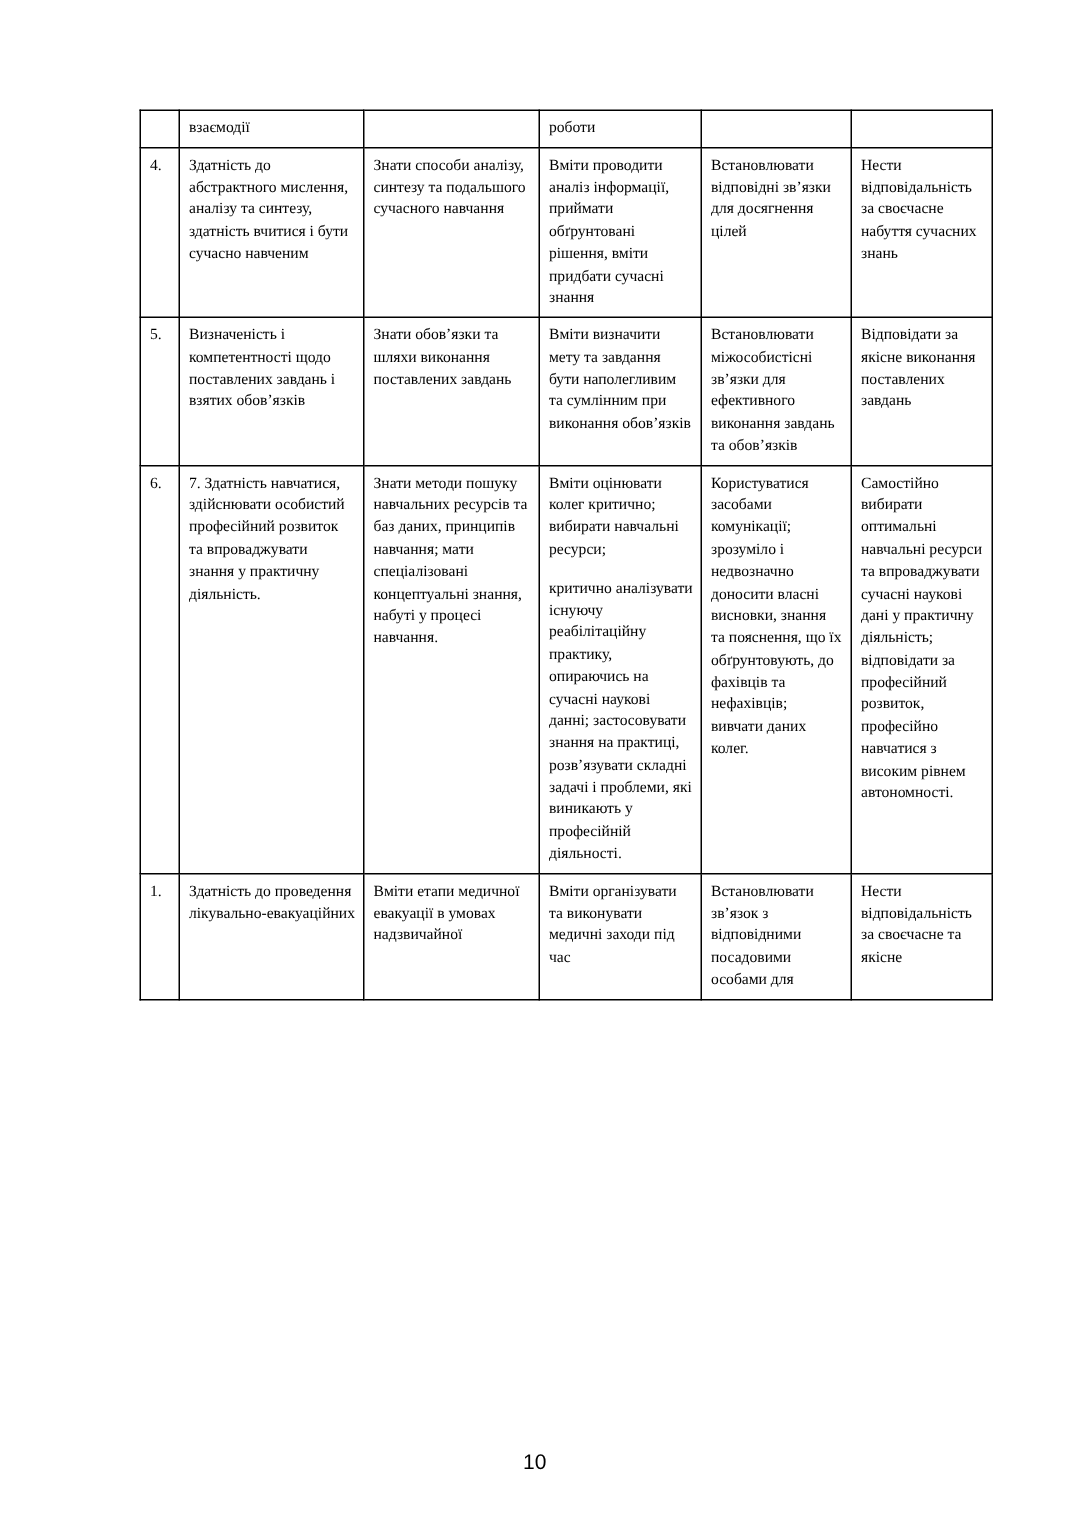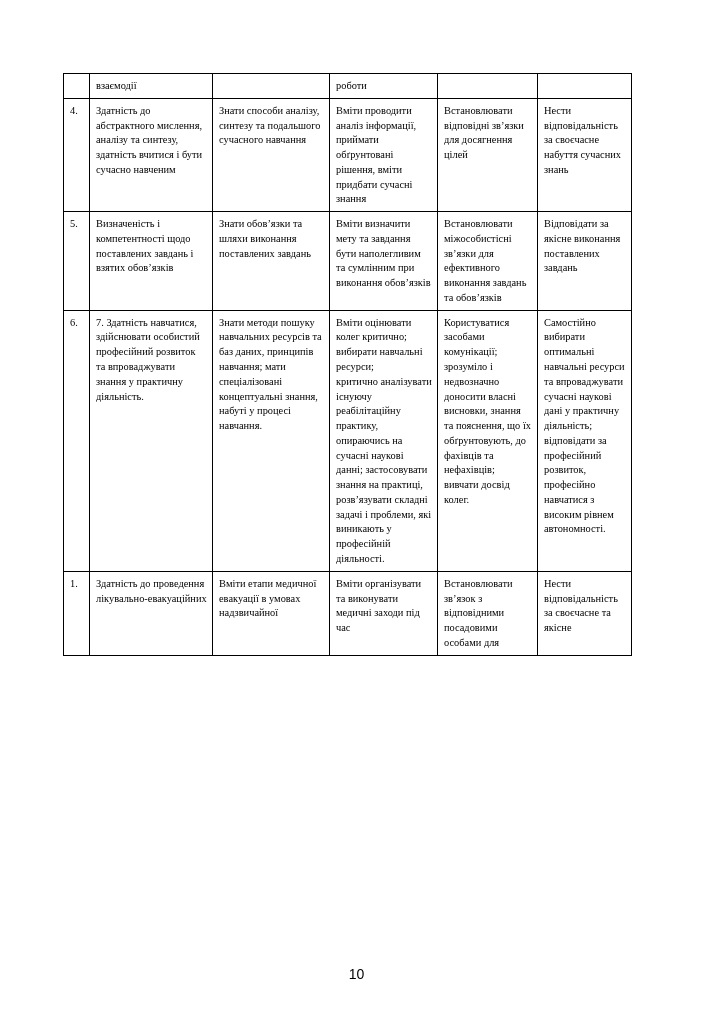--- a/index.html
+++ b/index.html
@@ -21,21 +21,21 @@
     position: absolute;
     left: 0;
     top: 0;
     width: 725px;
     height: 1024px;
     background: #ffffff;
   }
 
   .table-wrap {
     position: absolute;
-    left: 63px;
+    left: 93px;
     top: 73px;
     width: 568px;
   }
 
   table.competency-table {
     width: 568px;
     border-collapse: collapse;
     table-layout: fixed;
     font-size: 10.4px;
     line-height: 1.42;
@@ -69,21 +69,21 @@
   td.section-header {
     text-align: center;
     vertical-align: middle;
     font-weight: bold;
     padding-top: 5px;
     padding-bottom: 5px;
     font-size: 10.6px;
   }
 
   .cell-para { margin: 0; }
-  .cell-para + .cell-para { }
+  .cell-para + .cell-para { margin-top: 11px; }
 
   .page-number {
     position: absolute;
     left: 0;
     top: 966px;
     width: 713px;
     text-align: center;
     font-family: "Liberation Sans", "DejaVu Sans", sans-serif;
     font-size: 14px;
     color: #000000;
@@ -134,21 +134,21 @@
         </tr>
 
         <tr>
           <td class="num-cell">6.</td>
           <td>7. Здатність навчатися, здійснювати особистий професійний розвиток та впроваджувати знання у практичну діяльність.</td>
           <td>Знати методи пошуку навчальних ресурсів та баз даних, принципів навчання; мати спеціалізовані концептуальні знання, набуті у процесі навчання.</td>
           <td>
             <p class="cell-para">Вміти оцінювати колег критично; вибирати навчальні ресурси;</p>
             <p class="cell-para">критично аналізувати існуючу реабілітаційну практику, опираючись на сучасні наукові данні; застосовувати знання на практиці, розв’язувати складні задачі і проблеми, які виникають у професійній діяльності.</p>
           </td>
-          <td>Користуватися засобами комунікації; зрозуміло і недвозначно доносити власні висновки, знання та пояснення, що їх обґрунтовують, до фахівців та нефахівців; вивчати досвід колег.</td>
+          <td>Користуватися засобами комунікації; зрозуміло і недвозначно доносити власні висновки, знання та пояснення, що їх обґрунтовують, до фахівців та нефахівців; вивчати даних колег.</td>
           <td>Самостійно вибирати оптимальні навчальні ресурси та впроваджувати сучасні наукові дані у практичну діяльність; відповідати за професійний розвиток, професійно навчатися з високим рівнем автономності.</td>
         </tr>
 
 
         <tr>
           <td class="num-cell">1.</td>
           <td>Здатність до проведення лікувально-евакуаційних</td>
           <td>Вміти етапи медичної евакуації в умовах надзвичайної</td>
           <td>Вміти організувати та виконувати медичні заходи під час</td>
           <td>Встановлювати зв’язок з відповідними посадовими особами для</td>

